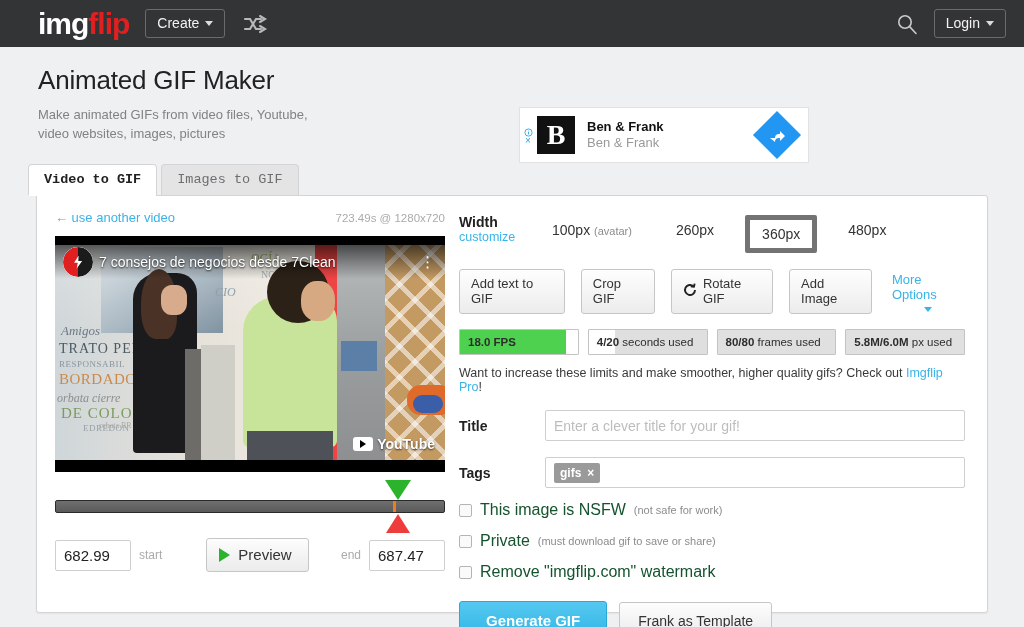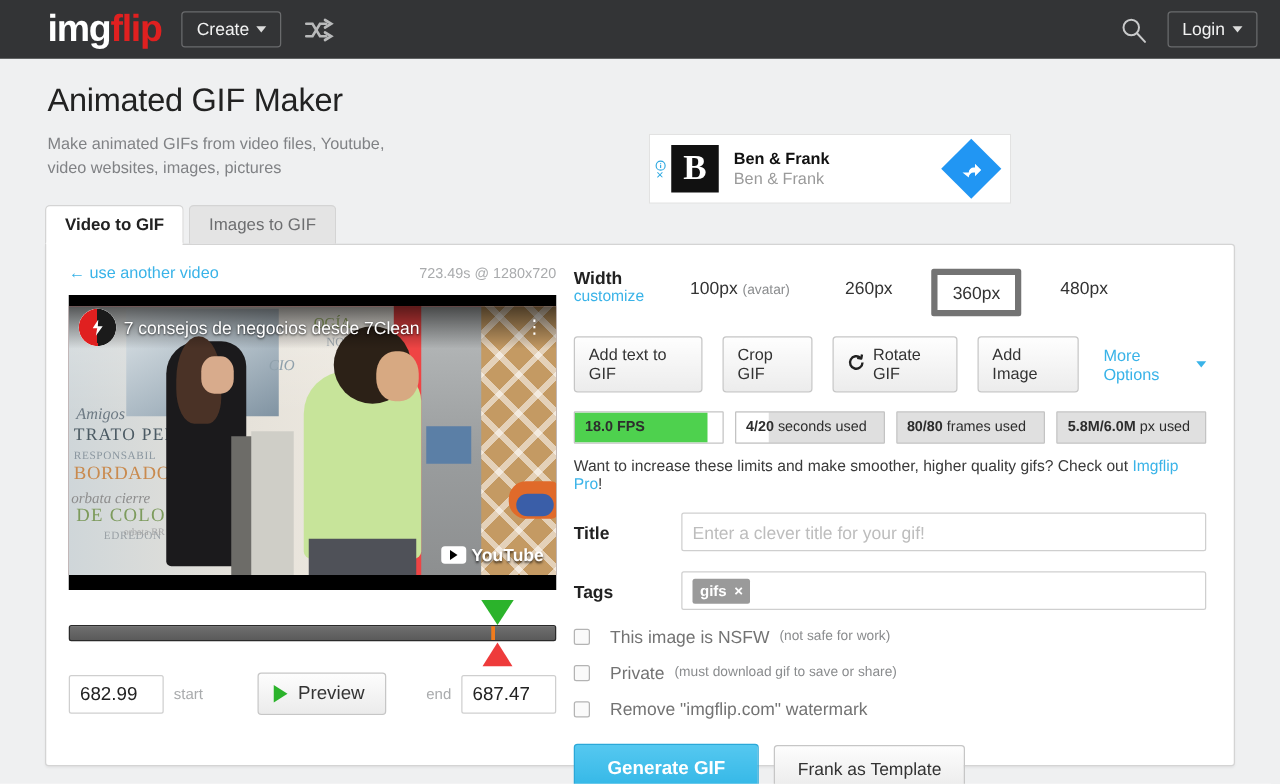--- a/index.html
+++ b/index.html
@@ -59,21 +59,21 @@
   .ad-text { margin-left:12px; flex:1; }
   .ad-t1 { font-size:13px; font-weight:bold; color:#111; line-height:1.25; }
   .ad-t2 { font-size:13px; color:#9a9a9a; line-height:1.25; }
   .ad-arrow {
     width:34px;height:34px;background:#2196f3; margin-right:14px;
     transform:rotate(45deg); display:flex;align-items:center;justify-content:center;
   }
   .ad-arrow svg { transform:rotate(-45deg); }
 
   
-  .tabs { margin-left:36px; display:flex; align-items:flex-end; height:30px; position:relative; z-index:3; }
+  .tabs { margin-left:28px; display:flex; align-items:flex-end; height:30px; position:relative; z-index:3;font-family:Liberation Mono, monospace; }
   .tab {
     padding:7px 15px 8px 15px; font-size:13.5px; border:1px solid #d4d4d4;
     border-bottom:none; border-radius:4px 4px 0 0; cursor:pointer;
     background:#e4e4e4; color:#6d6e70; margin-right:4px;
   }
   .tab.active { background:#ffffff; color:#222; font-weight:bold; position:relative; }
   .tab.active:after{ content:""; position:absolute; left:0; right:0; bottom:-1px; height:2px; background:#fff; }
 
   
   .panel {
@@ -216,21 +216,21 @@
   .w-opt small{ font-size:11px; color:#8a8c8e; }
   .w-opt.sel { border:5px solid #737373; border-radius:2px; font-weight:normal; }
   .w-gap{ width:18px; }
 
   .btn-row { display:flex; align-items:center; gap:16px; margin-top:16px; }
   .gbtn {
     padding:6px 11px 7px 11px; font-size:13px; color:#333;
     background:linear-gradient(180deg,#fefefe,#ececec); border:1px solid #c6c6c6;
     border-radius:3px; cursor:pointer; display:flex; align-items:center; gap:6px;
   }
-  .more-opt { color:#39b3e8; font-size:13px; cursor:pointer; display:flex; align-items:center; gap:5px; margin-left:4px; }
+  .more-opt { color:#39b3e8; font-size:13px; cursor:pointer; display:flex; align-items:center; gap:5px; margin-left:4px;flex-direction:column; }
   .caret-blue{ width:0;height:0;border-left:4px solid transparent;border-right:4px solid transparent;border-top:5px solid #39b3e8; }
 
   .stats-row { display:flex; gap:9px; margin-top:15px;justify-content:flex-end; }
   .stat {
     flex:1; height:26px; border:1px solid #c3c3c3; background:#e0e0e0;
     position:relative; display:flex; align-items:center; overflow:hidden; border-radius:1px;
   }
   .stat .fill{ position:absolute; left:0; top:0; bottom:0; }
   .stat .txt{ position:relative; font-size:11.5px; font-weight:bold; color:#2d2d2d; padding-left:8px; white-space:nowrap; }
   .stat .txt em{ font-style:normal; font-weight:normal; }
@@ -249,21 +249,21 @@
     display:flex; align-items:center; padding:0 8px; font-size:14px; color:#bdbdbd;
   }
   .tag-chip{
     background:#9a9a9a; color:#fff; font-size:12px; font-weight:bold;
     padding:3px 6px; border-radius:2px; display:flex; align-items:center; gap:6px;
   }
   .tag-x{ font-size:12px; cursor:pointer; }
 
   .check-row { display:flex; align-items:center; margin-top:13px; gap:8px; }
   .cbox{ width:13px;height:13px;border:1px solid #b4b4b4; border-radius:2px; background:#fafafa; cursor:pointer; }
-  .cl-main{ font-size:14px; color:#737373;margin-left:8px; }
+  .cl-main{ font-size:16px; color:#14532d; }
   .cl-sub{ font-size:11px; color:#8a8c8e; }
 
   .final-row{ display:flex; align-items:center; gap:12px; margin-top:20px; }
   .gen-btn{
     padding:10px 26px; background:linear-gradient(180deg,#55c8f0,#31b6e6);
     border:1px solid #2aa8d8; border-radius:3px; color:#fff; font-weight:bold;
     font-size:15px; cursor:pointer;
   }
   .save-btn{
     padding:10px 18px; background:linear-gradient(180deg,#fdfdfd,#eaeaea);

